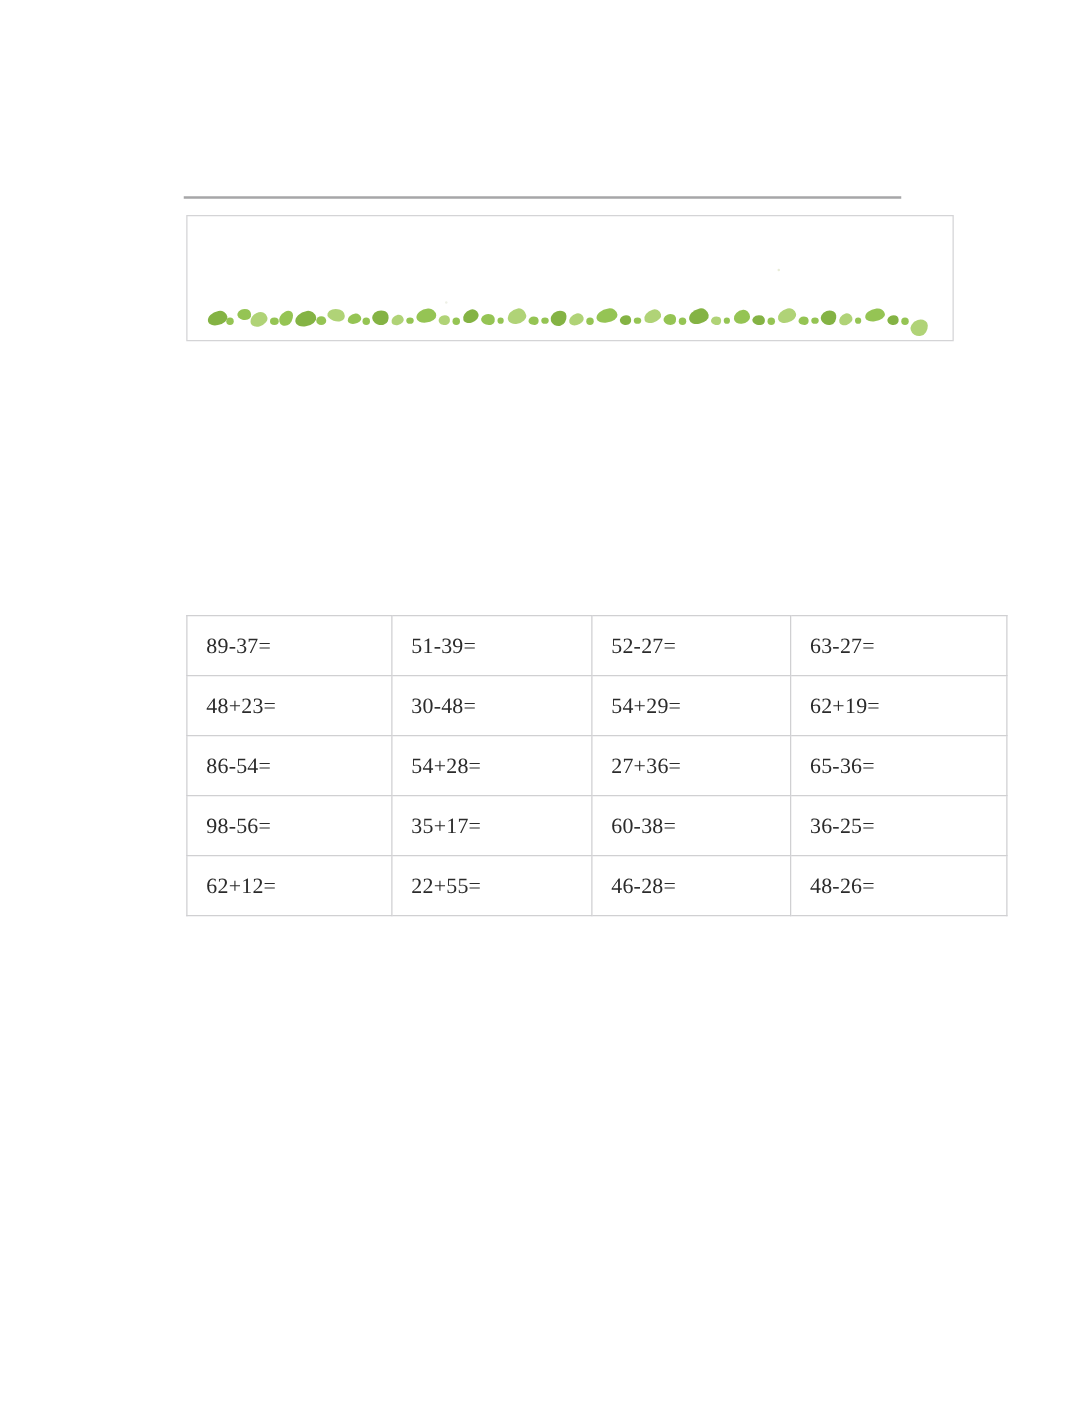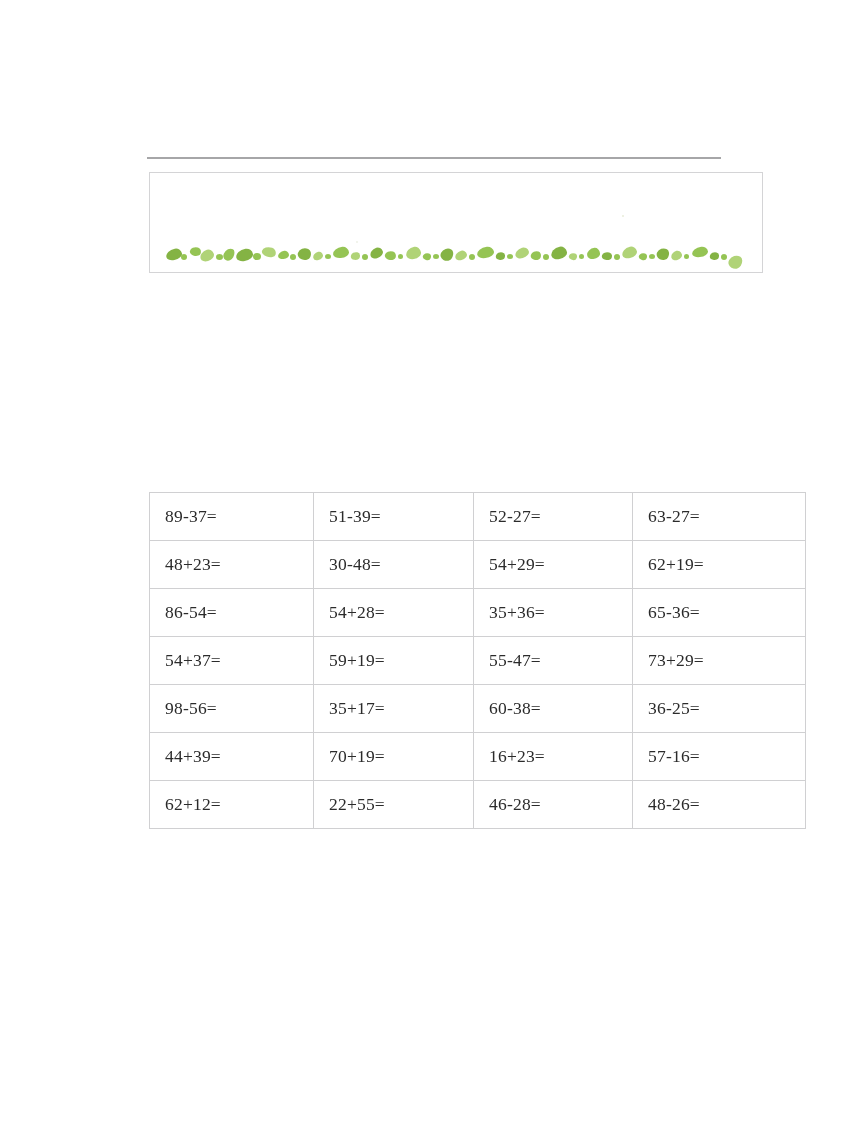--- a/index.html
+++ b/index.html
@@ -188,42 +188,30 @@
         </tr>
         <tr>
           <td>48+23=</td>
           <td>30-48=</td>
           <td>54+29=</td>
           <td>62+19=</td>
         </tr>
         <tr>
           <td>86-54=</td>
           <td>54+28=</td>
-          <td>35+36=</td>
+          <td>27+36=</td>
           <td>65-36=</td>
-        </tr>
-        <tr>
-          <td>54+37=</td>
-          <td>59+19=</td>
-          <td>55-47=</td>
-          <td>73+29=</td>
         </tr>
         <tr>
           <td>98-56=</td>
           <td>35+17=</td>
           <td>60-38=</td>
           <td>36-25=</td>
         </tr>
         <tr>
-          <td>44+39=</td>
-          <td>70+19=</td>
-          <td>16+23=</td>
-          <td>57-16=</td>
-        </tr>
-        <tr>
           <td>62+12=</td>
           <td>22+55=</td>
           <td>46-28=</td>
           <td>48-26=</td>
         </tr>
       </tbody>
   </table>
 
 </div>
 

